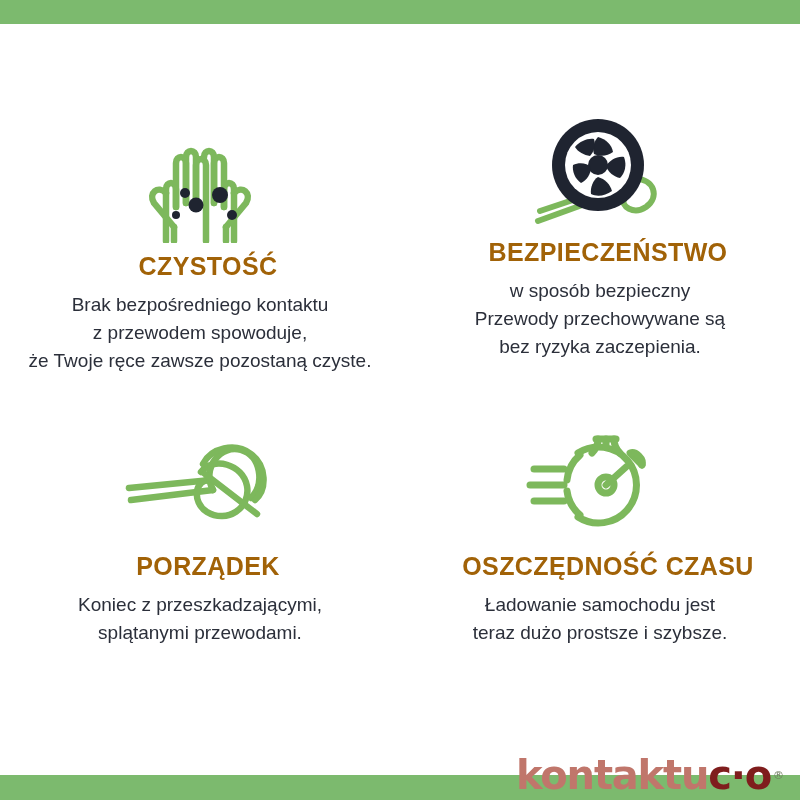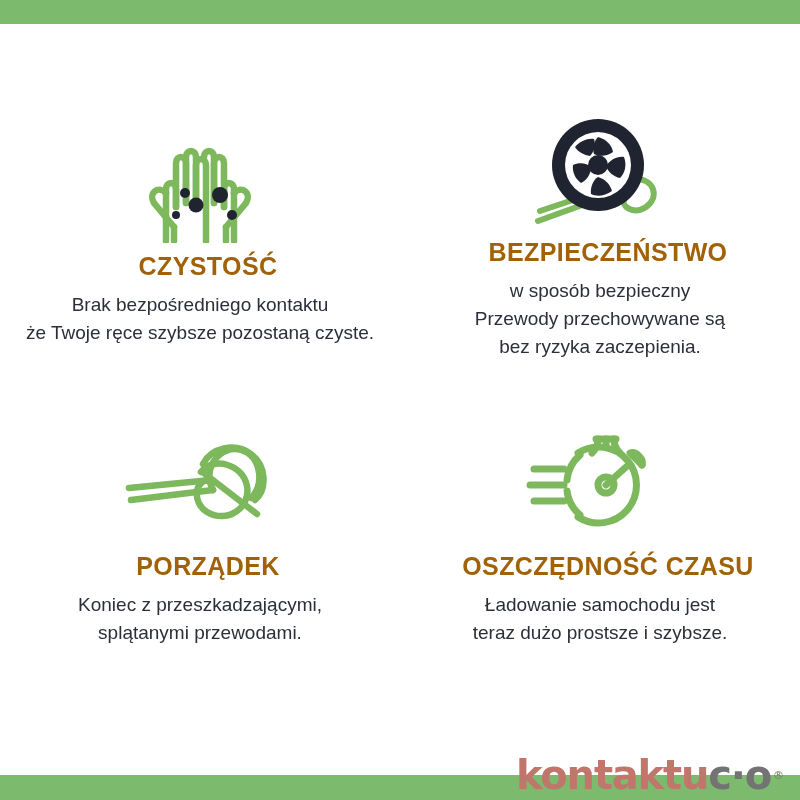--- a/index.html
+++ b/index.html
@@ -91,21 +91,21 @@
     justify-content: flex-end;
   }
   .logo-text {
     font-family: "DejaVu Sans", sans-serif;
     font-size: 40px;
     font-weight: bold;
     letter-spacing: -1.2px;
     line-height: 1;
     color: #c0766b;
   }
-  .logo-text .part-b { color: #737373; }
+  .logo-text .part-b { color: #7f1d1d; }
   .logo-reg {
     font-family: "DejaVu Sans", sans-serif;
     font-size: 11px;
     color: #6d7a5c;
     vertical-align: super;
     margin-left: 2px;
   }
 </style>
 </head>
 <body>
@@ -139,21 +139,22 @@
             <circle cx="76" cy="82" r="7.5"></circle>
             <circle cx="56" cy="92" r="4"></circle>
             <circle cx="100" cy="72" r="8"></circle>
             <circle cx="112" cy="92" r="5"></circle>
           </g>
         </svg>
       </div>
       <div class="heading">CZYSTOŚĆ</div>
       <div class="body-text">
         <span class="ln">Brak bezpośredniego kontaktu</span>
-        <span class="ln">że Twoje ręce szybsze pozostaną czyste.</span>
+        <span class="ln">z przewodem spowoduje,</span>
+        <span class="ln">że Twoje ręce zawsze pozostaną czyste.</span>
       </div>
     </div>
 
     <div class="cell cell-tr">
       <div class="icon-wrap">
         <svg width="160" height="120" viewBox="0 0 160 120" aria-hidden="true">
 
           <g fill="none" stroke="#7db85c" stroke-width="6" stroke-linecap="round" stroke-linejoin="round">
             <path d="M18 112 L112 78"></path>
             <path d="M20 102 L116 70"></path>

